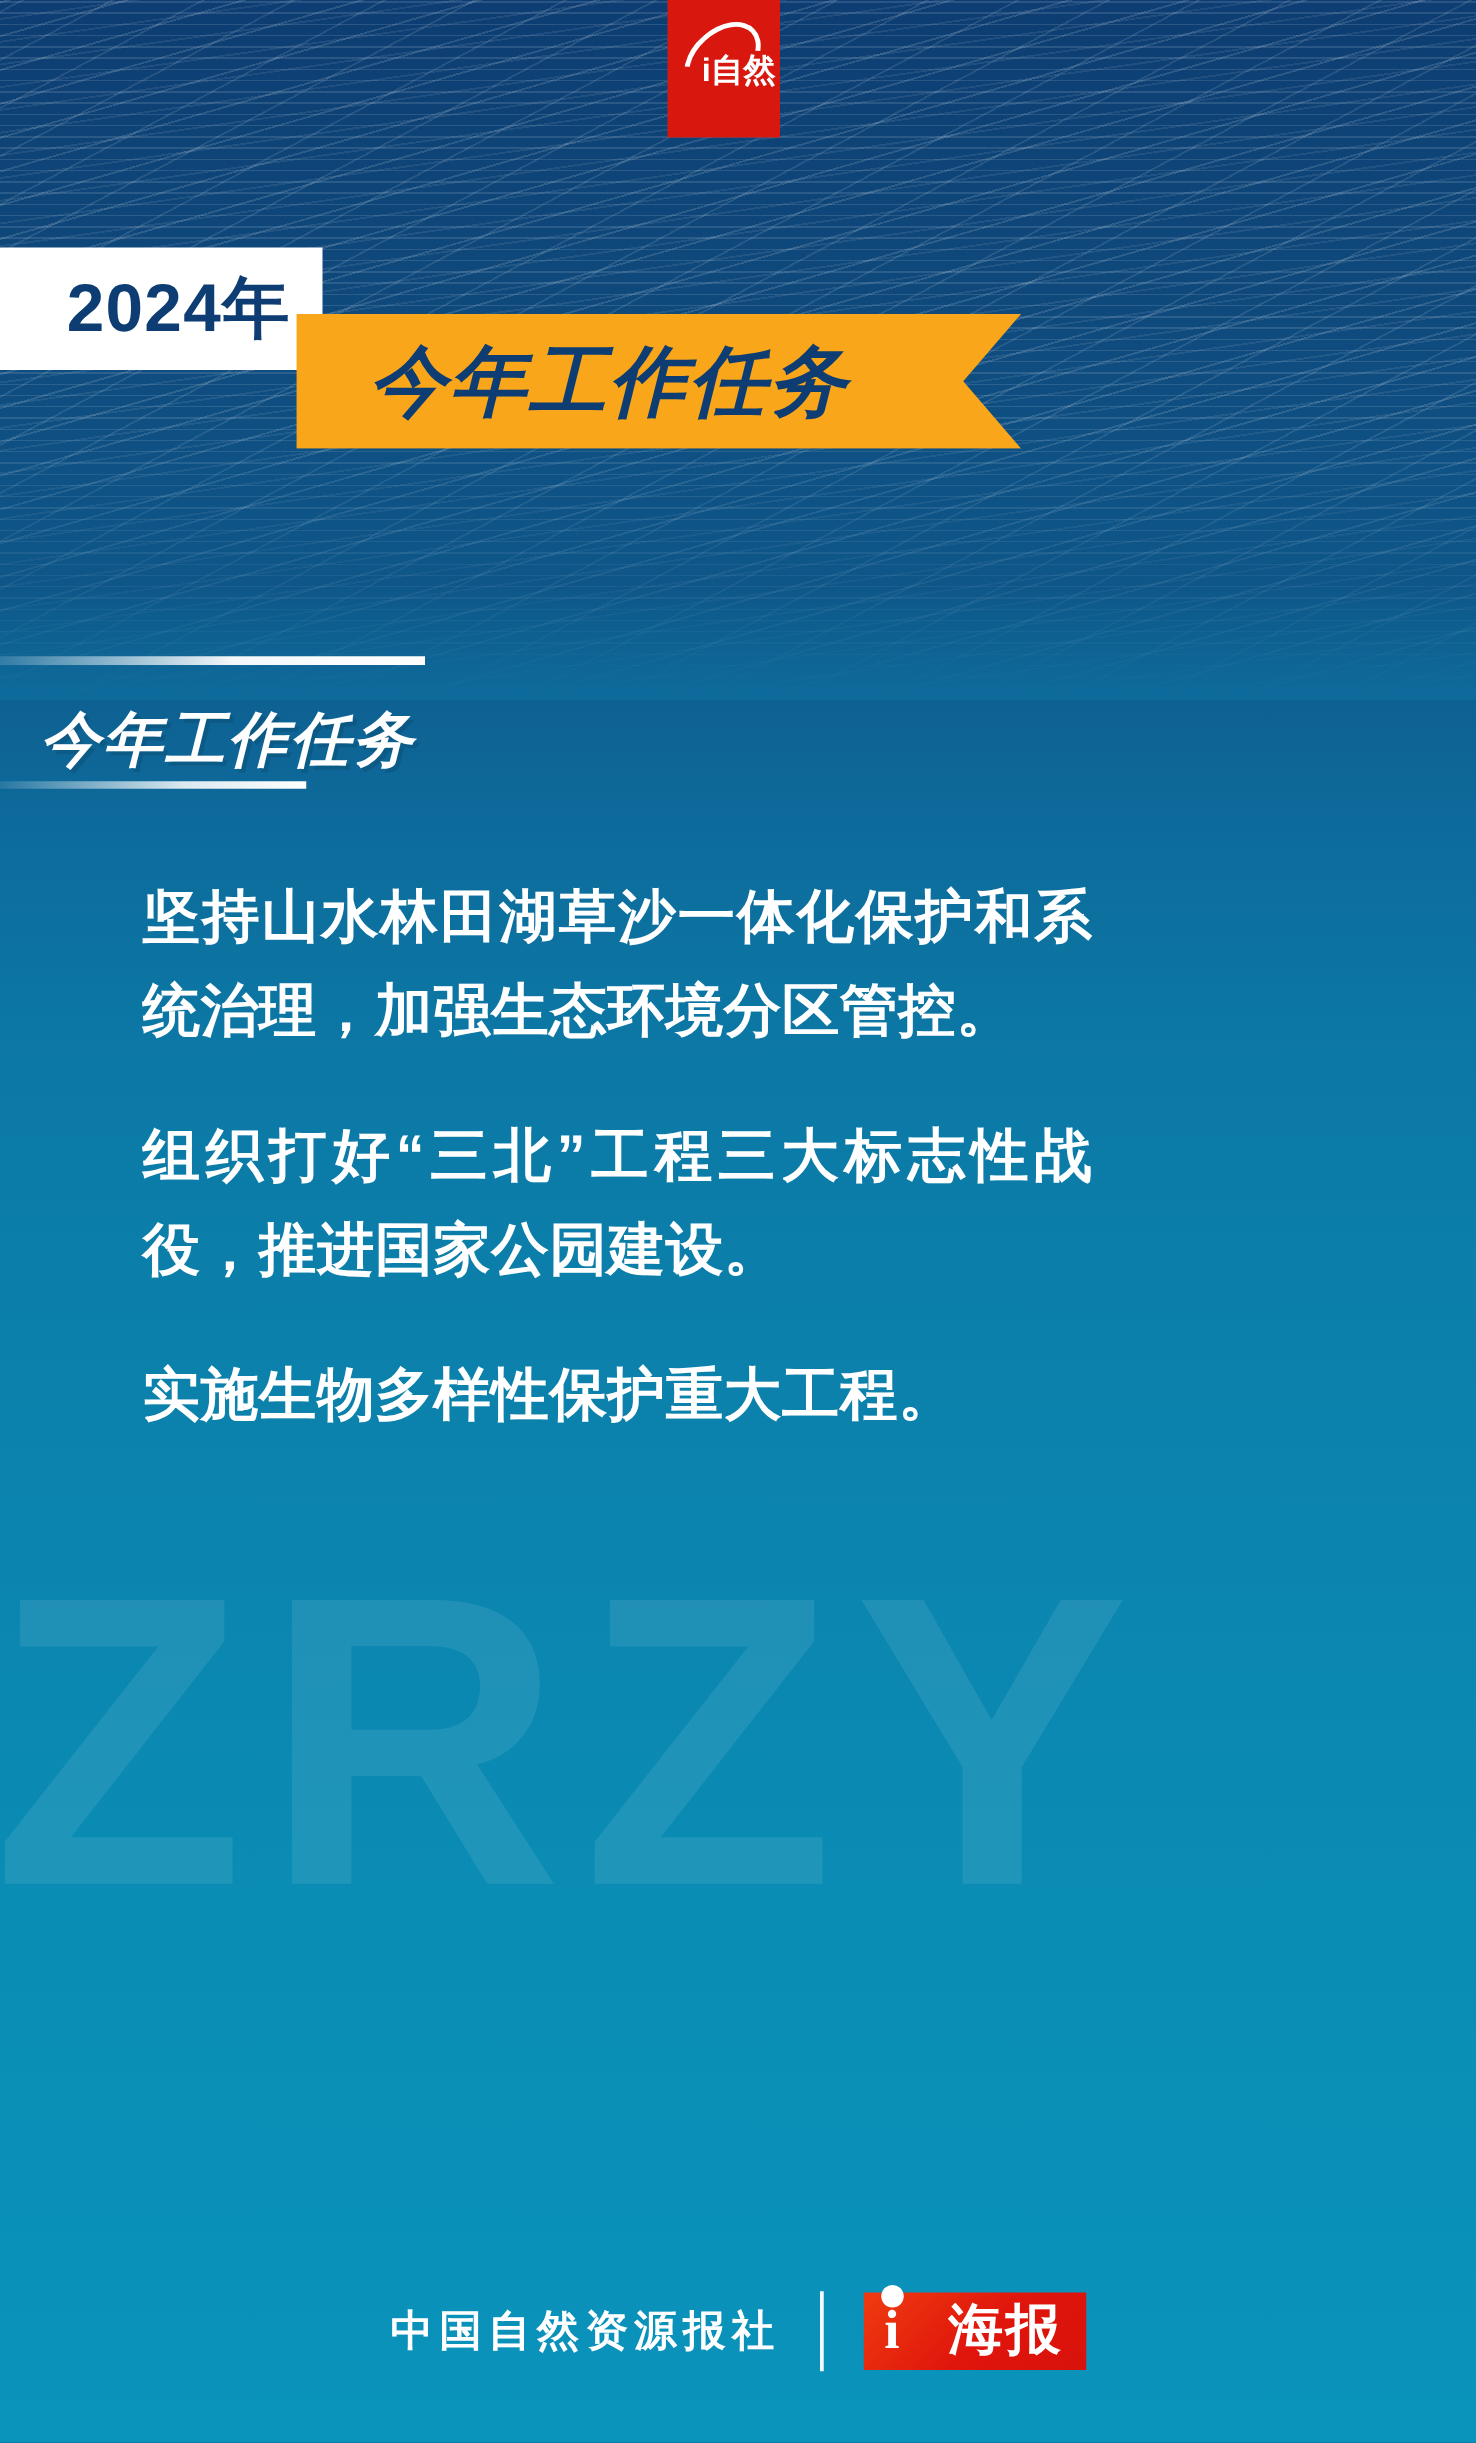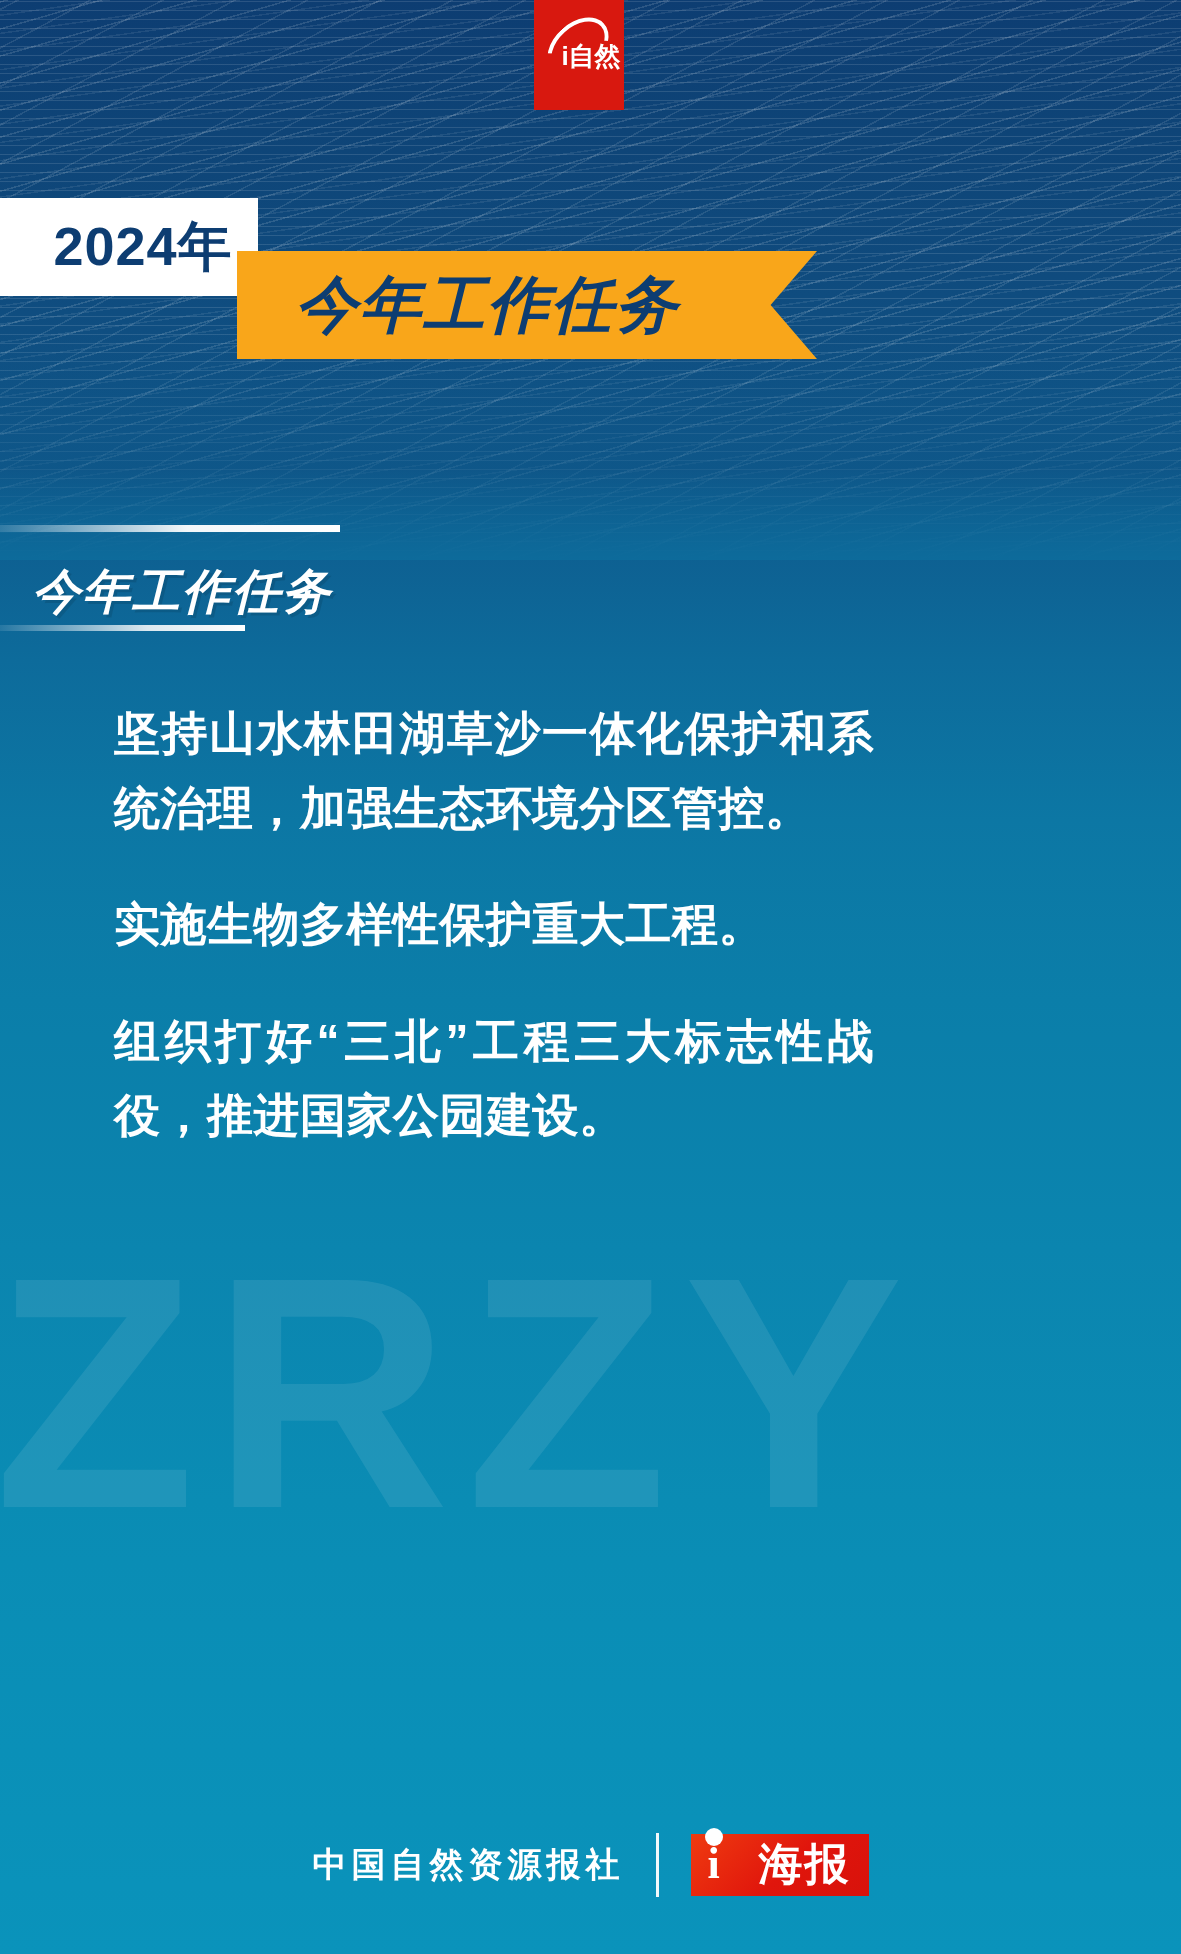--- a/index.html
+++ b/index.html
@@ -245,22 +245,22 @@
   <div class="banner">
     <span class="banner-text">今年工作任务</span>
   </div>
 
   <div class="sec-rule"></div>
   <div class="sec-title">今年工作任务</div>
   <div class="sec-rule2"></div>
 
   <div class="body-wrap">
     <p class="para">坚持山水林田湖草沙一体化保护和系统治理，加强生态环境分区管控。</p>
+    <p class="para">组织打好“三北”工程三大标志性战役，推进国家公园建设。</p>
     <p class="para">实施生物多样性保护重大工程。</p>
-    <p class="para">组织打好“三北”工程三大标志性战役，推进国家公园建设。</p>
   </div>
 
   <div class="footer">
     <span class="footer-name">中国自然资源报社</span>
     <span class="footer-div"></span>
     <span class="footer-badge">
       <span class="badge-i">
         <span class="badge-dot"></span>
         <span>i</span>
       </span>

